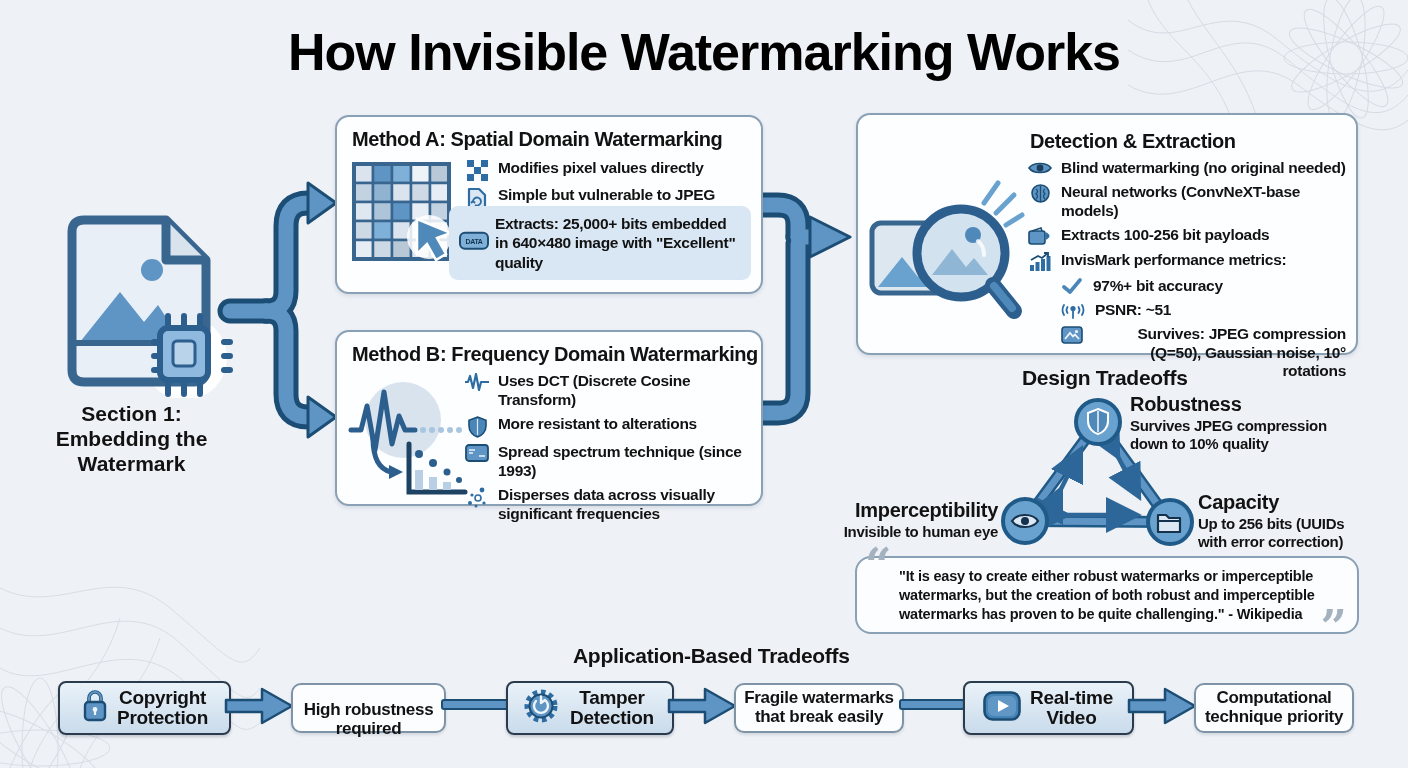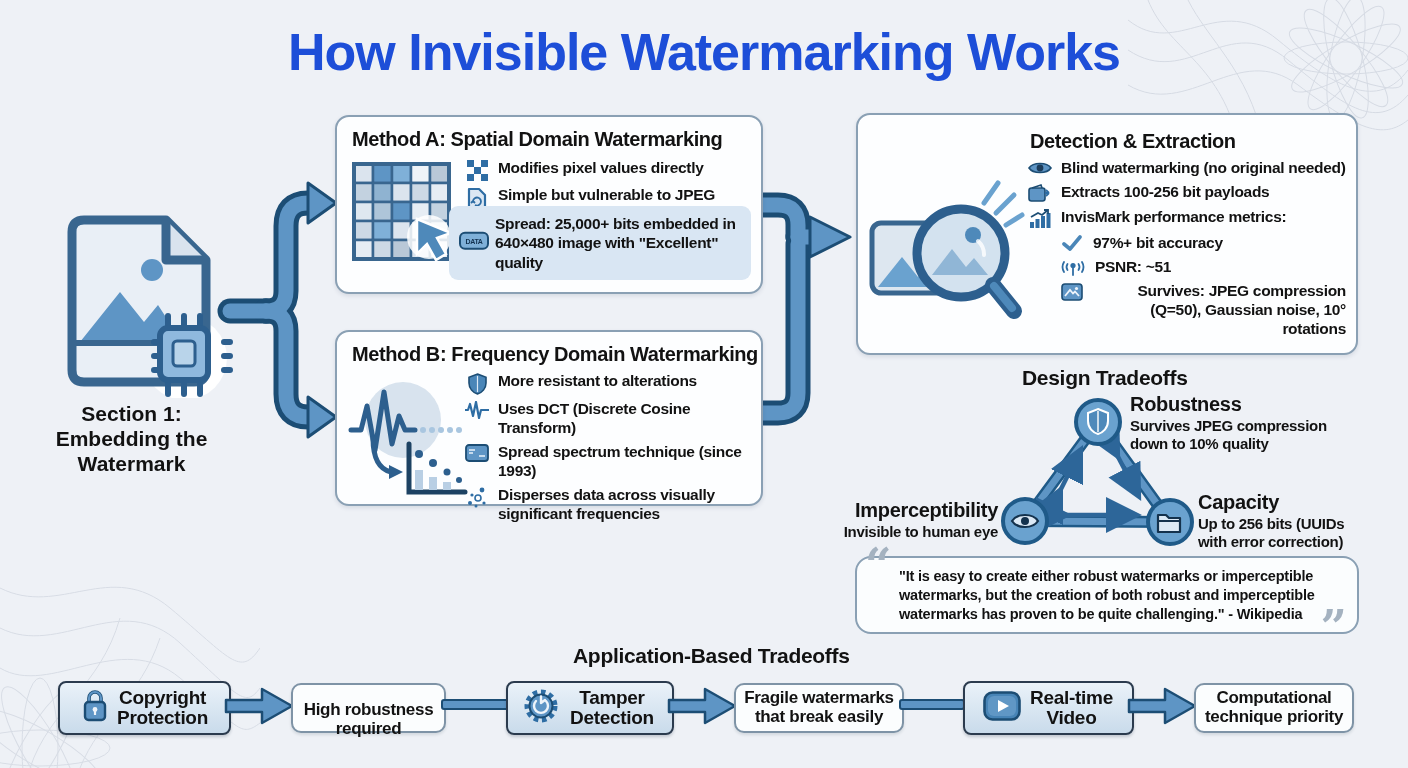--- a/index.html
+++ b/index.html
@@ -1,21 +1,21 @@
 <!DOCTYPE html>
 <html><head>
 <meta charset="utf-8">
 <style>
   html,body{margin:0;padding:0;background:#e7ebf2;}
   .canvas{position:relative;width:1408px;height:768px;background:#eef1f6;overflow:hidden;
           font-family:"Liberation Sans",sans-serif;color:#121212;}
   .deco{position:absolute;pointer-events:none;}
 
   .page-title{position:absolute;left:0;right:0;top:22px;text-align:center;
-    font-size:52px;font-weight:800;color:#1d4ed8;letter-spacing:-1px;margin:0;}
+    font-size:52px;font-weight:800;color:#000000;letter-spacing:-1px;margin:0;}
 
   
   .panel{position:absolute;background:#fdfeff;border:2px solid #8aa0b4;border-radius:14px;
          box-shadow:0 2px 4px rgba(40,60,90,.12);}
   .panel-title{font-size:20px;font-weight:700;letter-spacing:-0.4px;margin:0;}
 
   .bullet{display:flex;gap:9px;align-items:flex-start;margin-bottom:5px;}
   .bicon{flex:0 0 24px;display:flex;justify-content:center;margin-top:1px;}
   .btxt{font-size:15.5px;font-weight:600;line-height:1.22;letter-spacing:-0.3px;}
 
@@ -195,21 +195,21 @@
         <span class="btxt">Simple but vulnerable to JPEG compression</span>
       </div>
     </div>
     <div class="example-box">
       <span class="eicon">
         <svg width="30" height="22" viewBox="0 0 30 22">
             <rect x="1" y="3" width="28" height="16" rx="5" fill="#7fb0d8" stroke="#1c4d74" stroke-width="2"></rect>
             <text x="15" y="14.5" text-anchor="middle" font-size="7" font-weight="bold" fill="#12314f" font-family="Liberation Sans,sans-serif">DATA</text>
           </svg>
       </span>
-      <b>Spread:</b>
+      <b>Extracts:</b>
       <span>25,000+ bits embedded in 640×480 image with "Excellent" quality</span>
     </div>
   </div>
 
   <div class="panel" style="left:335px;top:330px;width:424px;height:172px;">
     <h2 class="panel-title" style="margin:11px 0 0 15px;">Method B: Frequency Domain Watermarking</h2>
     <svg class="deco" style="left:8px;top:46px" width="126" height="122" viewBox="0 0 126 122">
       <circle cx="58" cy="42" r="38" fill="#d8e3ee"></circle>
       <path d="M6 52 h10 l6 -24 8 44 9 -58 8 52 7 -28 6 14 h10" fill="none" stroke="#2d5f8e" stroke-width="5" stroke-linecap="round" stroke-linejoin="round"></path>
       <g fill="#a9c6e0">
@@ -230,34 +230,34 @@
       <g fill="#2d5f8e">
           <circle cx="74" cy="76" r="4"></circle>
           <circle cx="88" cy="85" r="4"></circle>
           <circle cx="102" cy="94" r="3.5"></circle>
           <circle cx="114" cy="102" r="3"></circle>
         </g>
     </svg>
     <div style="position:absolute;left:128px;top:40px;width:292px;">
       <div class="bullet">
         <span class="bicon">
+          <svg width="24" height="18" viewBox="0 0 24 18">
+              <path d="M0 9 h3 l2 -6 3 12 3 -14 3 16 2 -8 h8" fill="none" stroke="#2e6da4" stroke-width="2.2" stroke-linecap="round" stroke-linejoin="round"></path>
+            </svg>
+        </span>
+        <span class="btxt">Uses DCT (Discrete Cosine Transform)</span>
+      </div>
+      <div class="bullet">
+        <span class="bicon">
           <svg width="19" height="22" viewBox="0 0 19 22">
               <path d="M9.5 1 L18 4.2 V10 C18 15.5 14 19.5 9.5 21 C5 19.5 1 15.5 1 10 V4.2 Z" fill="#4a86b8" stroke="#1c4d74" stroke-width="1.6"></path>
               <path d="M9.5 3 V19" stroke="#dce9f5" stroke-width="1.2"></path>
             </svg>
         </span>
         <span class="btxt">More resistant to alterations</span>
-      </div>
-      <div class="bullet">
-        <span class="bicon">
-          <svg width="24" height="18" viewBox="0 0 24 18">
-              <path d="M0 9 h3 l2 -6 3 12 3 -14 3 16 2 -8 h8" fill="none" stroke="#2e6da4" stroke-width="2.2" stroke-linecap="round" stroke-linejoin="round"></path>
-            </svg>
-        </span>
-        <span class="btxt">Uses DCT (Discrete Cosine Transform)</span>
       </div>
       <div class="bullet">
         <span class="bicon">
           <svg width="24" height="18" viewBox="0 0 24 18">
               <rect x="1" y="1" width="22" height="16" rx="3" fill="#5e95c5" stroke="#1c4d74" stroke-width="1.8"></rect>
               <path d="M4 6 h6 M4 9 h4 M14 12 h6" stroke="#eaf2fa" stroke-width="1.6"></path>
             </svg>
         </span>
         <span class="btxt">Spread spectrum technique (since 1993)</span>
       </div>
@@ -298,20 +298,29 @@
     </svg>
     <div style="position:absolute;left:170px;top:44px;width:318px;">
       <div class="bullet">
         <span class="bicon">
           <svg width="24" height="16" viewBox="0 0 24 16">
               <path d="M1 8 C5 2 19 2 23 8 C19 14 5 14 1 8 Z" fill="#5e95c5" stroke="#1c4d74" stroke-width="1.6"></path>
               <circle cx="12" cy="8" r="3.4" fill="#1c3c5a"></circle>
             </svg>
         </span>
         <span class="btxt">Blind watermarking (no original needed)</span>
+      </div>
+      <div class="bullet">
+        <span class="bicon">
+          <svg width="21" height="20" viewBox="0 0 21 20">
+              <path d="M10.5 1 C5 1 2 5 2 9 c0 5 4 9 8.5 9 S19 14 19 9 C19 5 16 1 10.5 1 Z" fill="#5e95c5" stroke="#1c4d74" stroke-width="1.6"></path>
+              <path d="M10.5 2 V18 M6 5 q3 2 0 5 q3 2 0 5 M15 5 q-3 2 0 5 q-3 2 0 5" fill="none" stroke="#1c4d74" stroke-width="1.3"></path>
+            </svg>
+        </span>
+        <span class="btxt">Neural networks (ConvNeXT-base models)</span>
       </div>
       <div class="bullet">
         <span class="bicon">
           <svg width="24" height="19" viewBox="0 0 24 19">
               <rect x="1" y="4" width="16" height="13" rx="2.5" fill="#5e95c5" stroke="#1c4d74" stroke-width="1.6"></rect>
               <path d="M4 4 L13 1 L14 4" fill="none" stroke="#1c4d74" stroke-width="1.6"></path>
               <path d="M17 9 h4 m0 0 l-3 -3 m3 3 l-3 3" stroke="#2e6da4" stroke-width="1.8" fill="none"></path>
             </svg>
         </span>
         <span class="btxt">Extracts 100-256 bit payloads</span>

